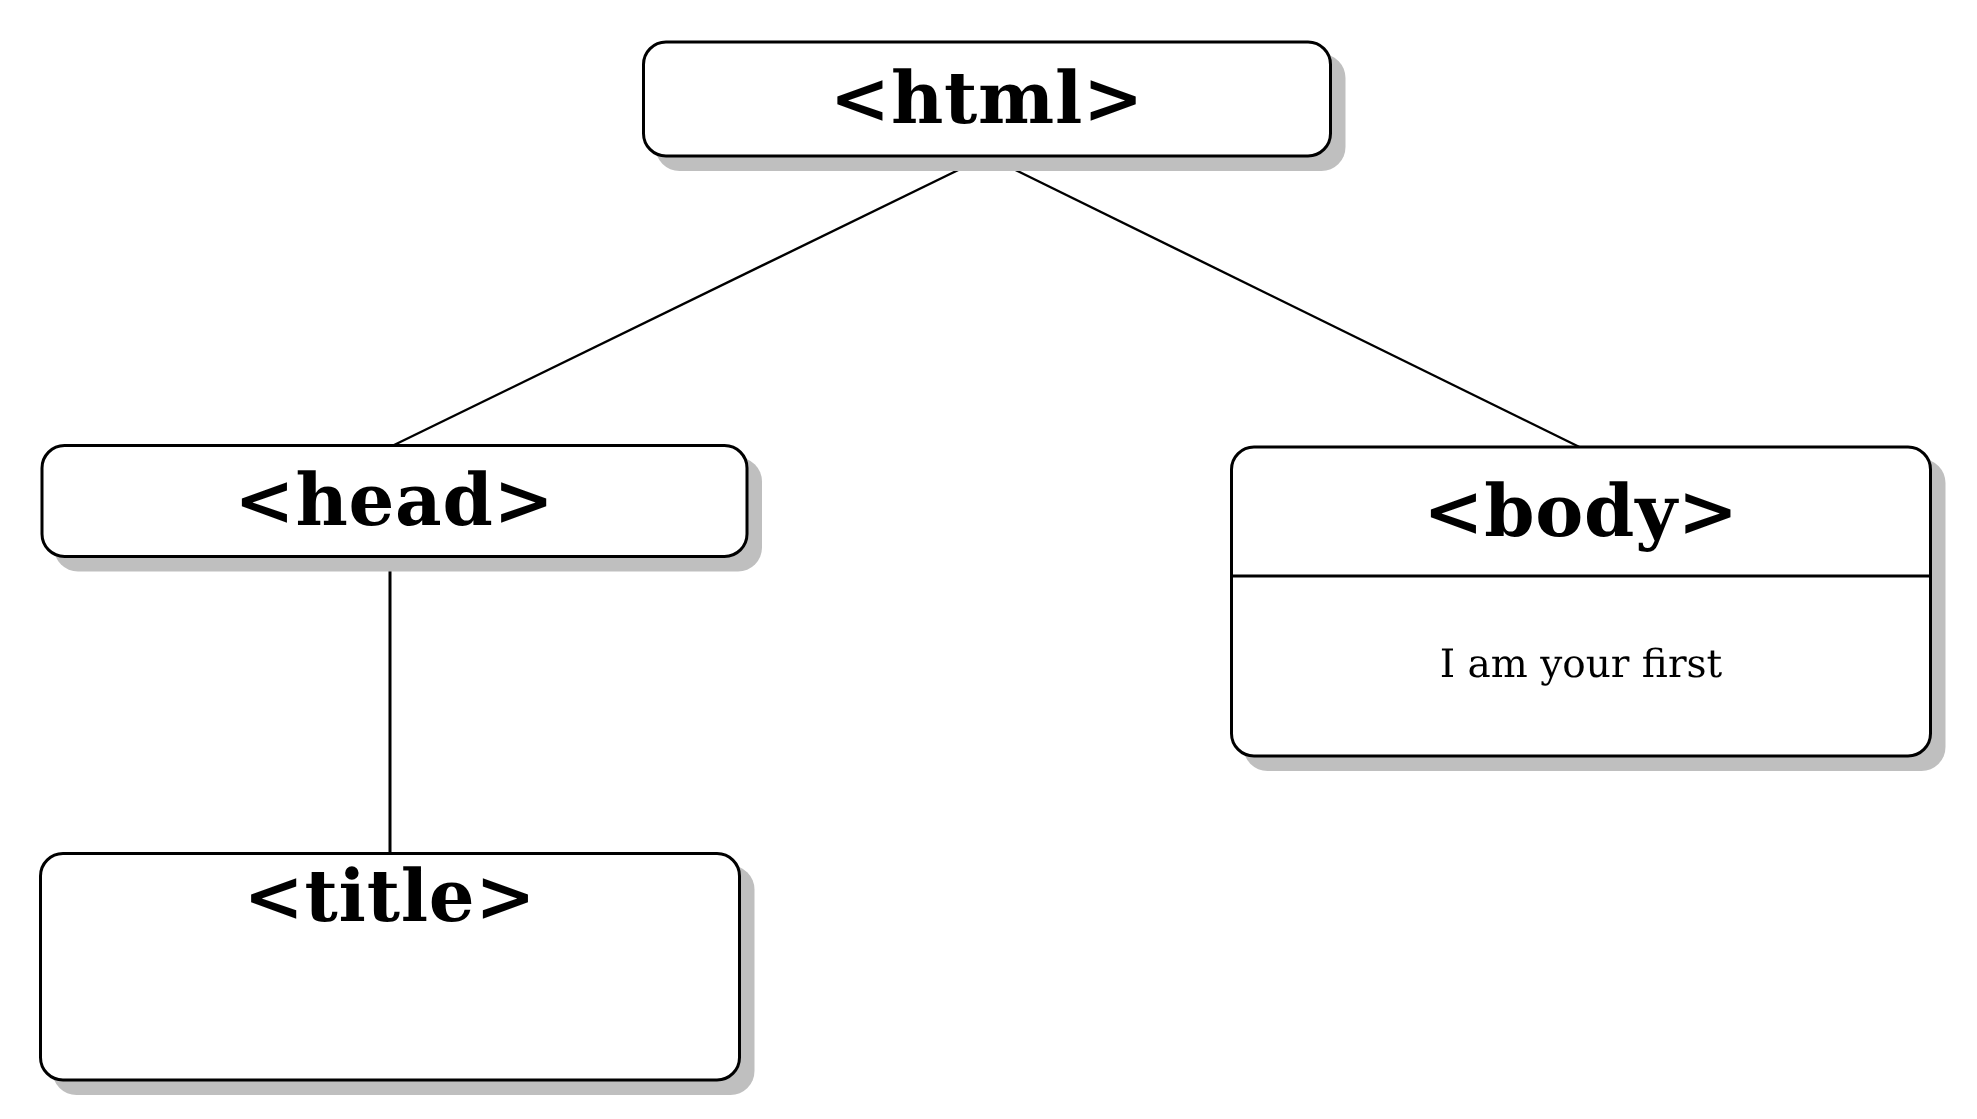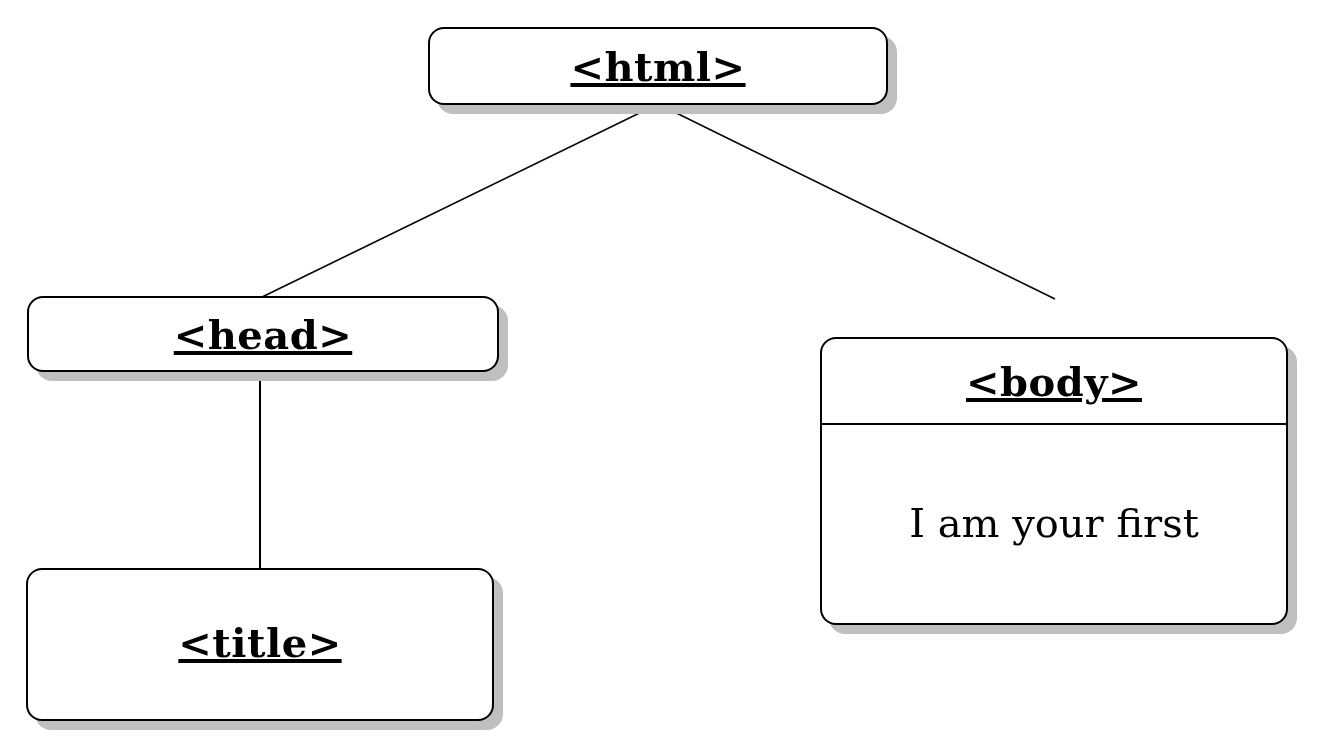--- a/index.html
+++ b/index.html
@@ -32,44 +32,43 @@
     box-shadow: 9px 9px 0 0 #bfbfbf;
     display: flex;
     flex-direction: column;
   }
   .node-header {
     flex: 0 0 auto;
     display: flex;
     align-items: center;
     justify-content: center;
     font-weight: bold;
-    font-size: 40px;
+    font-size: 48px;
     letter-spacing: 0.5px;
-    text-decoration: underline;
   }
   .node-content {
     flex: 1 1 auto;
     border-top: 2.5px solid #000000;
     display: flex;
     flex-direction: column;
     align-items: center;
     justify-content: center;
-    font-size: 40px;
+    font-size: 26px;
     line-height: 1.28;
     text-align: center;
   }
   
   #node-html  { left: 428px; top: 27px;  width: 460px; height: 78px;  }
   #node-head  { left: 27px;  top: 296px; width: 472px; height: 76px;  }
-  #node-body  { left: 820px; top: 297px; width: 468px; height: 288px; margin-top: 40px; }
+  #node-body  { left: 820px; top: 297px; width: 468px; height: 208px; }
   #node-title { left: 26px;  top: 568px; width: 468px; height: 153px; }
   #node-html  .node-header { height: 100%; }
   #node-head  .node-header { height: 100%; }
   #node-body  .node-header { height: 84px; }
-  #node-title .node-header { height: 56px; margin-top: 44px; }
+  #node-title .node-header { height: 56px; }
 </style>
 </head>
 <body>
 
 <div class="canvas">
 
   <svg class="edges" width="1318" height="746" viewBox="0 0 1318 746">
     <line x1="658" y1="104" x2="260" y2="298" stroke="#000000" stroke-width="1.6"></line>
     <line x1="658" y1="104" x2="1055" y2="299" stroke="#000000" stroke-width="1.6"></line>
     <line x1="260" y1="370" x2="260" y2="570" stroke="#000000" stroke-width="2"></line>

